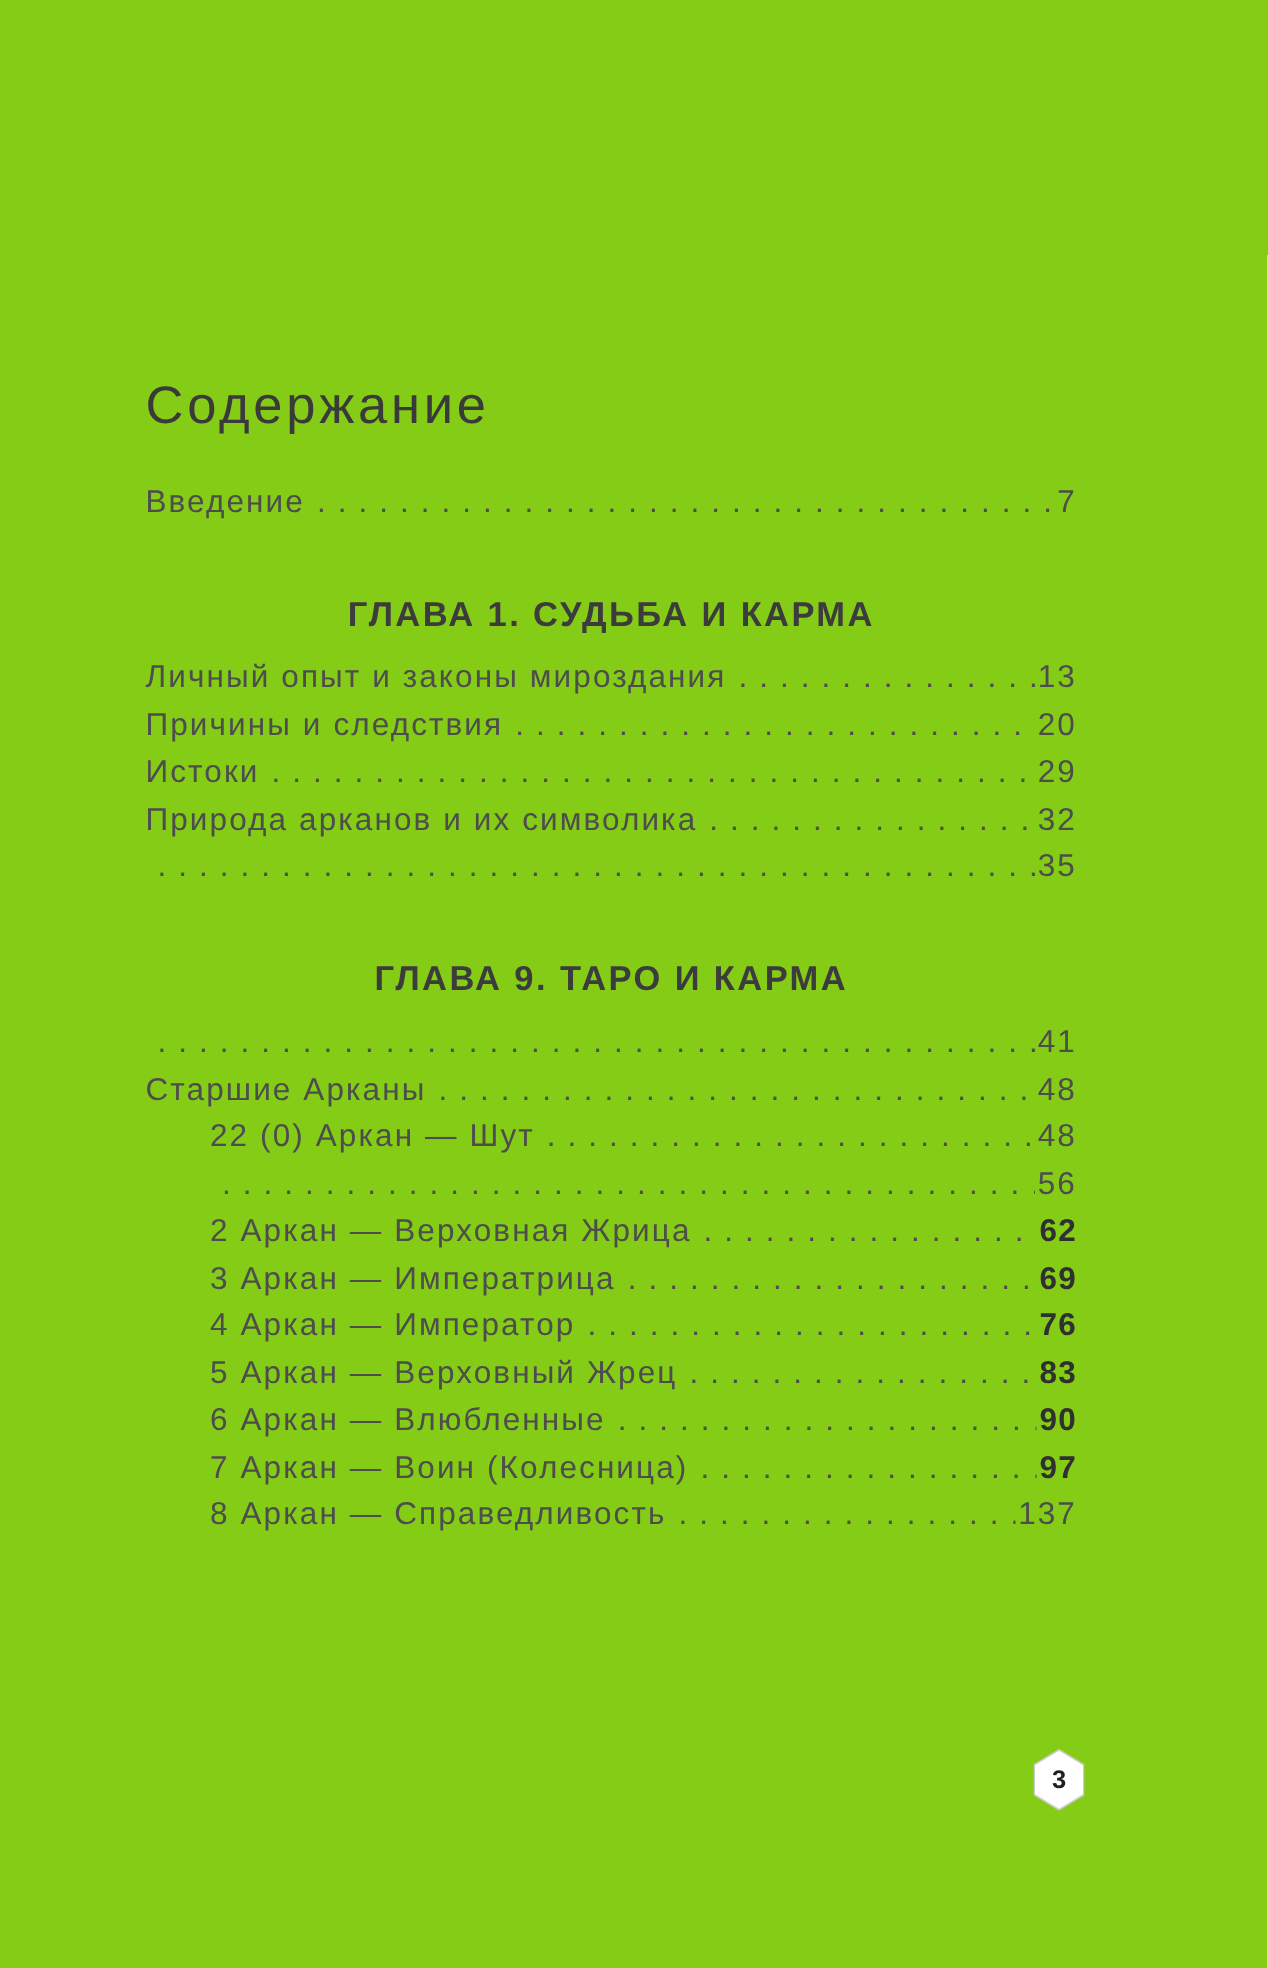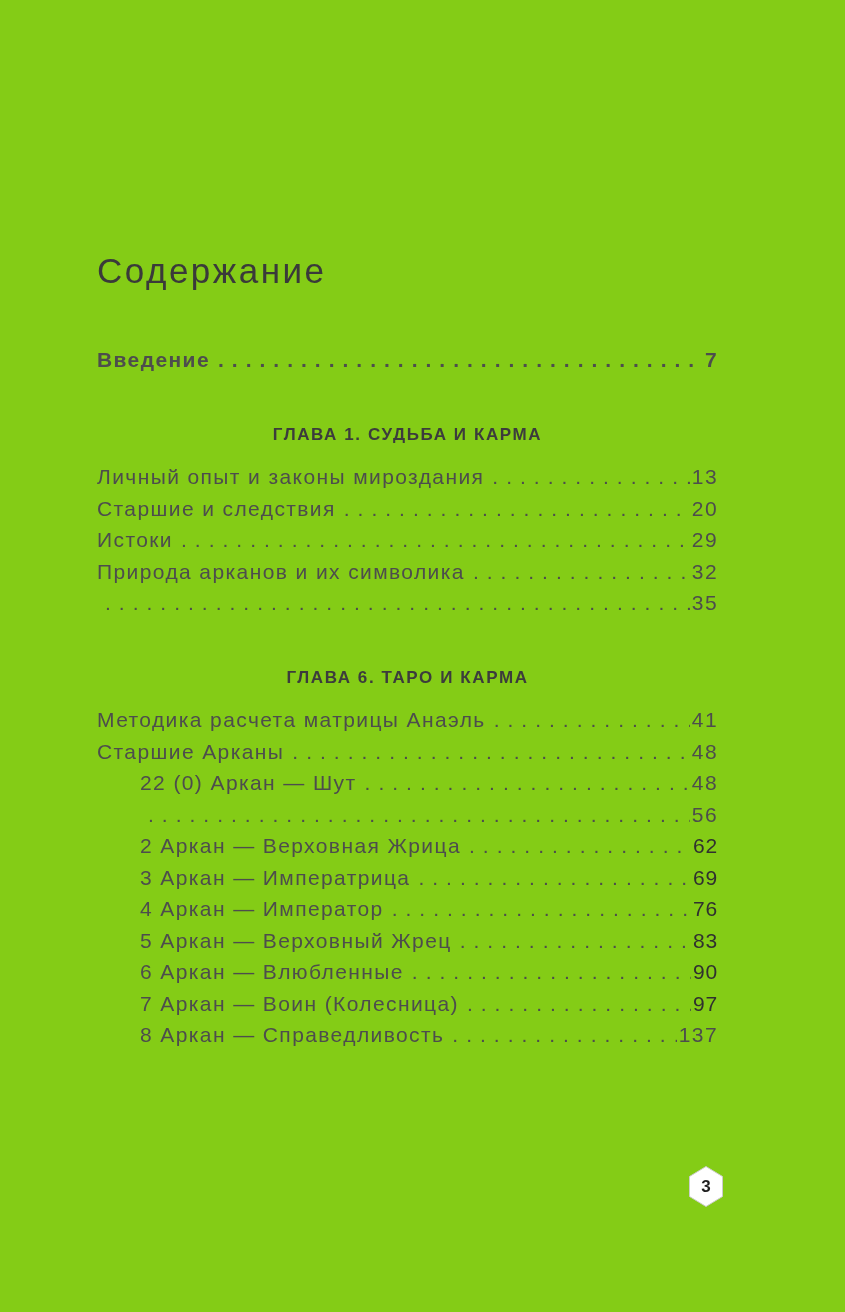--- a/index.html
+++ b/index.html
@@ -33,50 +33,49 @@
     display: flex;
     align-items: baseline;
     font-size: 21px;
     line-height: 31.5px;
     font-weight: 400;
     letter-spacing: 1.4px;
     color: #4d4d4d;
     white-space: nowrap;
   }
   .entry.intro {
-    margin-top: 52px;
-    font-weight: bold;
+    margin-top: 27px;
   }
   .entry.indent {
     padding-left: 43px;
     align-items: flex-end;
   }
   .entry .label {
     flex: 0 0 auto;
   }
   .entry .dots {
     flex: 1 1 auto;
     overflow: hidden;
     white-space: nowrap;
     letter-spacing: 8px;
     margin: 0 2px 0 8px;
     color: #4d4d4d;
   }
   .entry .page-num {
     flex: 0 0 auto;
   }
   .entry .page-num.bold {
-    font-weight: 400;
+    font-weight: 700;
     color: #303030;
     letter-spacing: 0.8px;
   }
   .chapter-heading {
     margin-top: 43px;
     margin-bottom: 11px;
-    font-size: 17px;
+    font-size: 23px;
     line-height: 31.5px;
     font-weight: 700;
     letter-spacing: 1.6px;
     color: #3c3c3c;
     text-align: center;
   }
   .folio {
     position: absolute;
     left: 689px;
     top: 1166px;
@@ -118,41 +117,40 @@
     </div>
 
     <div id="chapters">
         <div class="chapter-heading">ГЛАВА 1. СУДЬБА И КАРМА</div>
         <div class="entry">
           <span class="label">Личный опыт и законы мироздания</span>
           <span class="dots">......................................................................</span>
           <span class="page-num">13</span>
         </div>
         <div class="entry">
-          <span class="label">Старшие и следствия</span>
+          <span class="label">Причины и следствия</span>
           <span class="dots">......................................................................</span>
           <span class="page-num">20</span>
         </div>
         <div class="entry">
           <span class="label">Истоки</span>
           <span class="dots">......................................................................</span>
           <span class="page-num">29</span>
         </div>
         <div class="entry">
           <span class="label">Природа арканов и их символика</span>
           <span class="dots">......................................................................</span>
           <span class="page-num">32</span>
         </div>
         <div class="entry">
           <span class="dots">......................................................................</span>
           <span class="page-num">35</span>
         </div>
-        <div class="chapter-heading">ГЛАВА 6. ТАРО И КАРМА</div>
-        <div class="entry">
-          <span class="label">Методика расчета матрицы Анаэль</span>
+        <div class="chapter-heading">ГЛАВА 9. ТАРО И КАРМА</div>
+        <div class="entry">
           <span class="dots">......................................................................</span>
           <span class="page-num">41</span>
         </div>
         <div class="entry">
           <span class="label">Старшие Арканы</span>
           <span class="dots">......................................................................</span>
           <span class="page-num">48</span>
         </div>
         <div class="entry indent">
           <span class="label">22 (0) Аркан — Шут</span>

